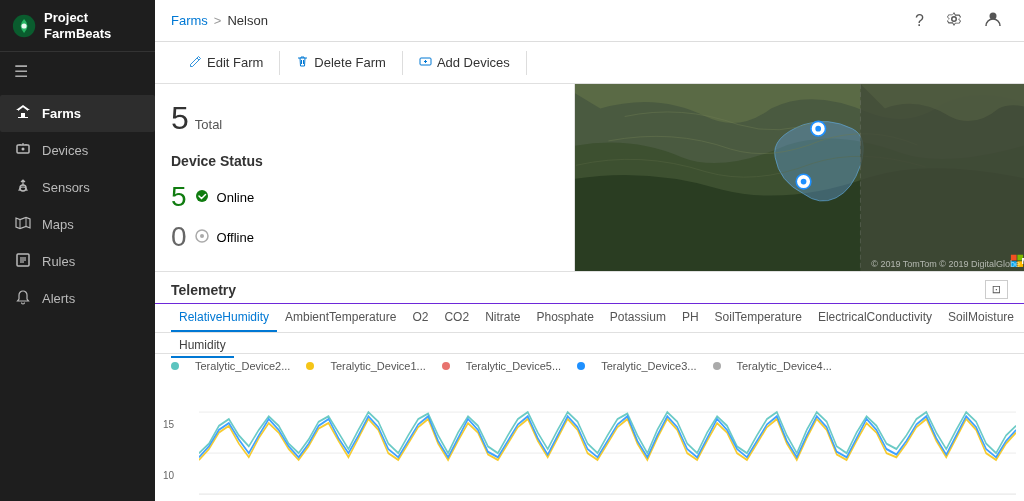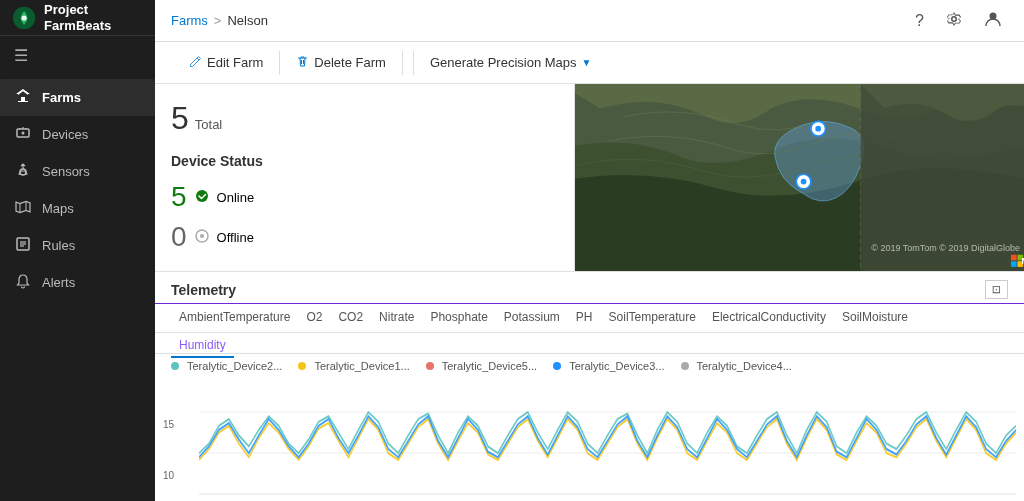--- a/index.html
+++ b/index.html
@@ -13,21 +13,21 @@
       color: #ccc;
       display: flex;
       flex-direction: column;
       height: 501px;
     }
     .sidebar-logo {
       display: flex;
       align-items: center;
       padding: 10px 12px;
       border-bottom: 1px solid #333;
-      height: 36px;
+      height: 52px;
     }
     .sidebar-logo-icon {
       width: 28px;
       height: 28px;
       margin-right: 8px;
     }
     .sidebar-logo-text {
       color: #fff;
       font-size: 13px;
       font-weight: 600;
@@ -167,21 +167,21 @@
     .status-icon-offline { color: #999; font-size: 14px; }
     .status-text { font-size: 13px; color: #000000; }
 
     
     .map-container {
       flex: 1;
       position: relative;
       overflow: hidden;
       background: #2a3a2a;
     }
-    .map-copyright { position: absolute; bottom: 16px; right: 0; font-size: 9px; color: rgba(255,255,255,0.6); padding: 2px 4px; }
+    .map-copyright { position: absolute; bottom: 0; right: 0; font-size: 9px; color: rgba(255,255,255,0.6); padding: 2px 4px; }
 
     
     .telemetry-section {
       background: #fff;
       border-top: 1px solid #e0e0e0;
       height: 230px;
       min-height: 230px;
       display: flex;
       flex-direction: column;
       overflow: hidden;
@@ -204,30 +204,30 @@
     }
     .telemetry-tab {
       font-size: 12px;
       color: #555;
       padding: 6px 8px;
       cursor: pointer;
       white-space: nowrap;
       border-bottom: 2px solid transparent;
     }
     .telemetry-tab.active { color: #0078d4; border-bottom: 2px solid #0078d4; }
-    .telemetry-tab-sub { font-size: 12px; color: #8b5cf6; padding: 2px 8px 4px; border-bottom: 2px solid #0078d4; }
+    .telemetry-tab-sub { font-size: 12px; color: #404040; padding: 2px 8px 4px; border-bottom: 2px solid #0078d4; }
 
     .telemetry-legend {
       display: flex;
       align-items: center;
       gap: 16px;
       padding: 6px 16px;
       font-size: 11px;
     }
-    .legend-item { display: flex; align-items: center; gap: 8px; color: #555; }
+    .legend-item { display: flex; align-items: center; gap: 16px; color: #555; }
     .legend-dot { width: 8px; height: 8px; border-radius: 50%; }
 
     .chart-area {
       flex: 1;
       position: relative;
       padding: 0 16px 0 40px;
       overflow: hidden;
     }
     .chart-svg {
       width: 100%;
@@ -361,25 +361,31 @@
       <span class="btn-icon">
         <svg width="13" height="13" viewBox="0 0 13 13" fill="none" stroke="#0078d4" stroke-width="1">
           <path d="M2 3h9M5 3V2h3v1M4 3l.5 8h4L9 3"></path>
           <line x1="5.5" y1="5" x2="5.5" y2="9"></line>
           <line x1="7.5" y1="5" x2="7.5" y2="9"></line>
         </svg>
       </span>
       <span>Delete Farm</span>
     </button>
     <div class="toolbar-sep"></div>
+    <button class="toolbar-btn">
+      <span class="btn-icon">
+        <svg width="13" height="13" viewBox="0 0 13 13" fill="none" stroke="#0078d4" stroke-width="1">
+          <rect x="1" y="3" width="11" height="7" rx="1"></rect>
+          <line x1="6.5" y1="5" x2="6.5" y2="8"></line>
+          <line x1="5" y1="6.5" x2="8" y2="6.5"></line>
+        </svg>
+      </span>
+      <span>Add Devices</span>
+    </button>
     <div class="toolbar-sep"></div>
-    <button class="toolbar-btn">
-      <span>Generate Precision Maps</span>
-      <span style="color:#0078d4; font-size:10px;">▼</span>
-    </button>
   </div>
 
   <div class="content">
 
     <div class="left-panel">
       <div class="stat-total">
         <span class="stat-number">5</span>
         <span class="stat-label">Total</span>
       </div>
       <div>
@@ -449,20 +455,21 @@
       <div class="map-copyright">© 2019 TomTom © 2019 DigitalGlobe</div>
     </div>
   </div>
 
   <div class="telemetry-section">
     <div class="telemetry-header">
       <span class="telemetry-title">Telemetry</span>
       <button style="background:none;border:1px solid #ccc;padding:2px 6px;font-size:11px;cursor:pointer;color:#555;">⊡</button>
     </div>
     <div class="telemetry-tabs">
+      <div class="telemetry-tab active">RelativeHumidity</div>
       <div class="telemetry-tab">AmbientTemperature</div>
       <div class="telemetry-tab">O2</div>
       <div class="telemetry-tab">CO2</div>
       <div class="telemetry-tab">Nitrate</div>
       <div class="telemetry-tab">Phosphate</div>
       <div class="telemetry-tab">Potassium</div>
       <div class="telemetry-tab">PH</div>
       <div class="telemetry-tab">SoilTemperature</div>
       <div class="telemetry-tab">ElectricalConductivity</div>
       <div class="telemetry-tab">SoilMoisture</div>

